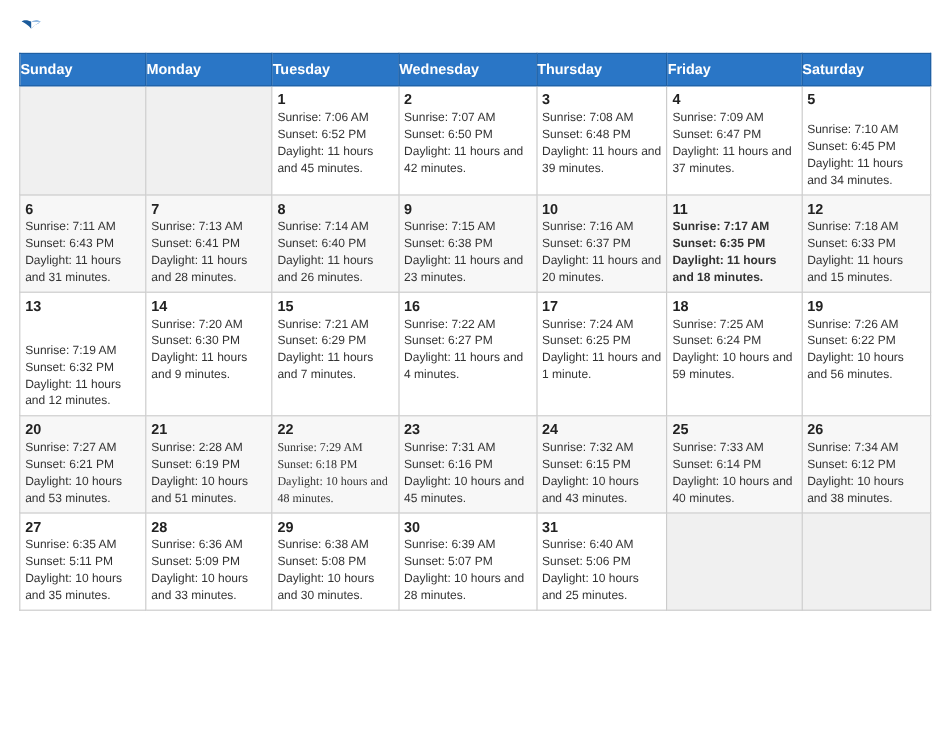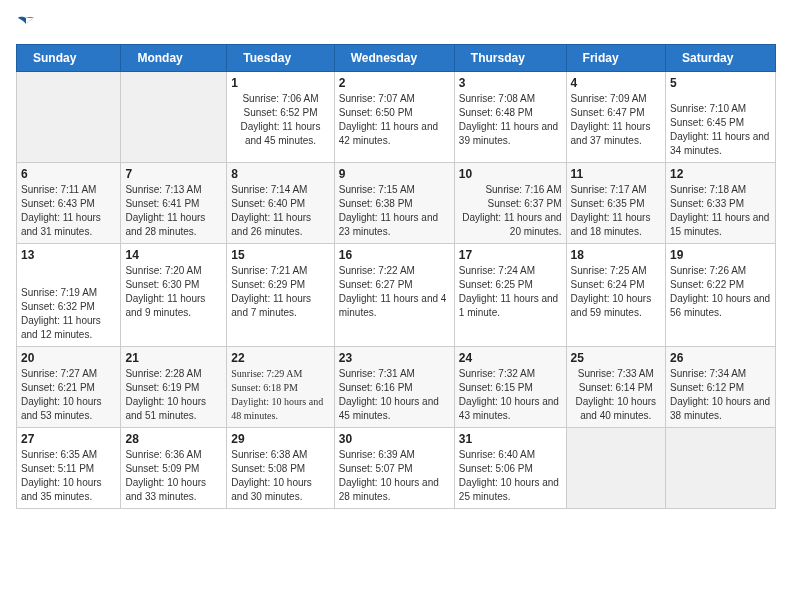--- a/index.html
+++ b/index.html
@@ -52,21 +52,21 @@
       color: #555;
     }
     table {
       width: 100%;
       border-collapse: collapse;
       font-size: 11px;
     }
     thead tr th {
       background-color: #2a76c6;
       color: #fff;
-      padding: 6px 16px;
+      padding: 6px 0;
       text-align: left;
       font-size: 12px;
       font-weight: bold;
       border: 1px solid #1e5fa3;
     }
     tbody tr td {
       border: 1px solid #ccc;
       padding: 4px 4px;
       vertical-align: top;
       min-height: 80px;
@@ -121,21 +121,21 @@
         <th>Friday</th>
         <th>Saturday</th>
       </tr>
   </thead>
   <tbody id="calendar-body">
   <tr>
         <td class="empty-cell"></td>
         <td class="empty-cell"></td>
         <td>
           <div class="day-number">1</div>
-          <div class="day-info" style="white-space: pre-line; text-align: center;">Sunrise: 7:06 AM
+          <div class="day-info" style="white-space: pre-line;">Sunrise: 7:06 AM
 Sunset: 6:52 PM
 Daylight: 11 hours and 45 minutes.</div>
         </td>
         <td>
           <div class="day-number">2</div>
           <div class="day-info" style="white-space: pre-line;">Sunrise: 7:07 AM
 Sunset: 6:50 PM
 Daylight: 11 hours and 42 minutes.</div>
         </td>
         <td>
@@ -177,27 +177,27 @@
 Daylight: 11 hours and 26 minutes.</div>
         </td>
         <td>
           <div class="day-number">9</div>
           <div class="day-info" style="white-space: pre-line;">Sunrise: 7:15 AM
 Sunset: 6:38 PM
 Daylight: 11 hours and 23 minutes.</div>
         </td>
         <td>
           <div class="day-number">10</div>
-          <div class="day-info" style="white-space: pre-line; text-align: right;">Sunrise: 7:16 AM
+          <div class="day-info" style="white-space: pre-line;">Sunrise: 7:16 AM
 Sunset: 6:37 PM
 Daylight: 11 hours and 20 minutes.</div>
         </td>
         <td>
           <div class="day-number">11</div>
-          <div class="day-info" style="white-space: pre-line;">Sunrise: 7:17 AM
+          <div class="day-info" style="white-space: pre-line; font-weight: bold;">Sunrise: 7:17 AM
 Sunset: 6:35 PM
 Daylight: 11 hours and 18 minutes.</div>
         </td>
         <td>
           <div class="day-number">12</div>
           <div class="day-info" style="white-space: pre-line;">Sunrise: 7:18 AM
 Sunset: 6:33 PM
 Daylight: 11 hours and 15 minutes.</div>
         </td>
       </tr>
@@ -271,21 +271,21 @@
 Daylight: 10 hours and 45 minutes.</div>
         </td>
         <td>
           <div class="day-number">24</div>
           <div class="day-info" style="white-space: pre-line;">Sunrise: 7:32 AM
 Sunset: 6:15 PM
 Daylight: 10 hours and 43 minutes.</div>
         </td>
         <td>
           <div class="day-number">25</div>
-          <div class="day-info" style="white-space: pre-line; text-align: center;">Sunrise: 7:33 AM
+          <div class="day-info" style="white-space: pre-line;">Sunrise: 7:33 AM
 Sunset: 6:14 PM
 Daylight: 10 hours and 40 minutes.</div>
         </td>
         <td>
           <div class="day-number">26</div>
           <div class="day-info" style="white-space: pre-line;">Sunrise: 7:34 AM
 Sunset: 6:12 PM
 Daylight: 10 hours and 38 minutes.</div>
         </td>
       </tr>

